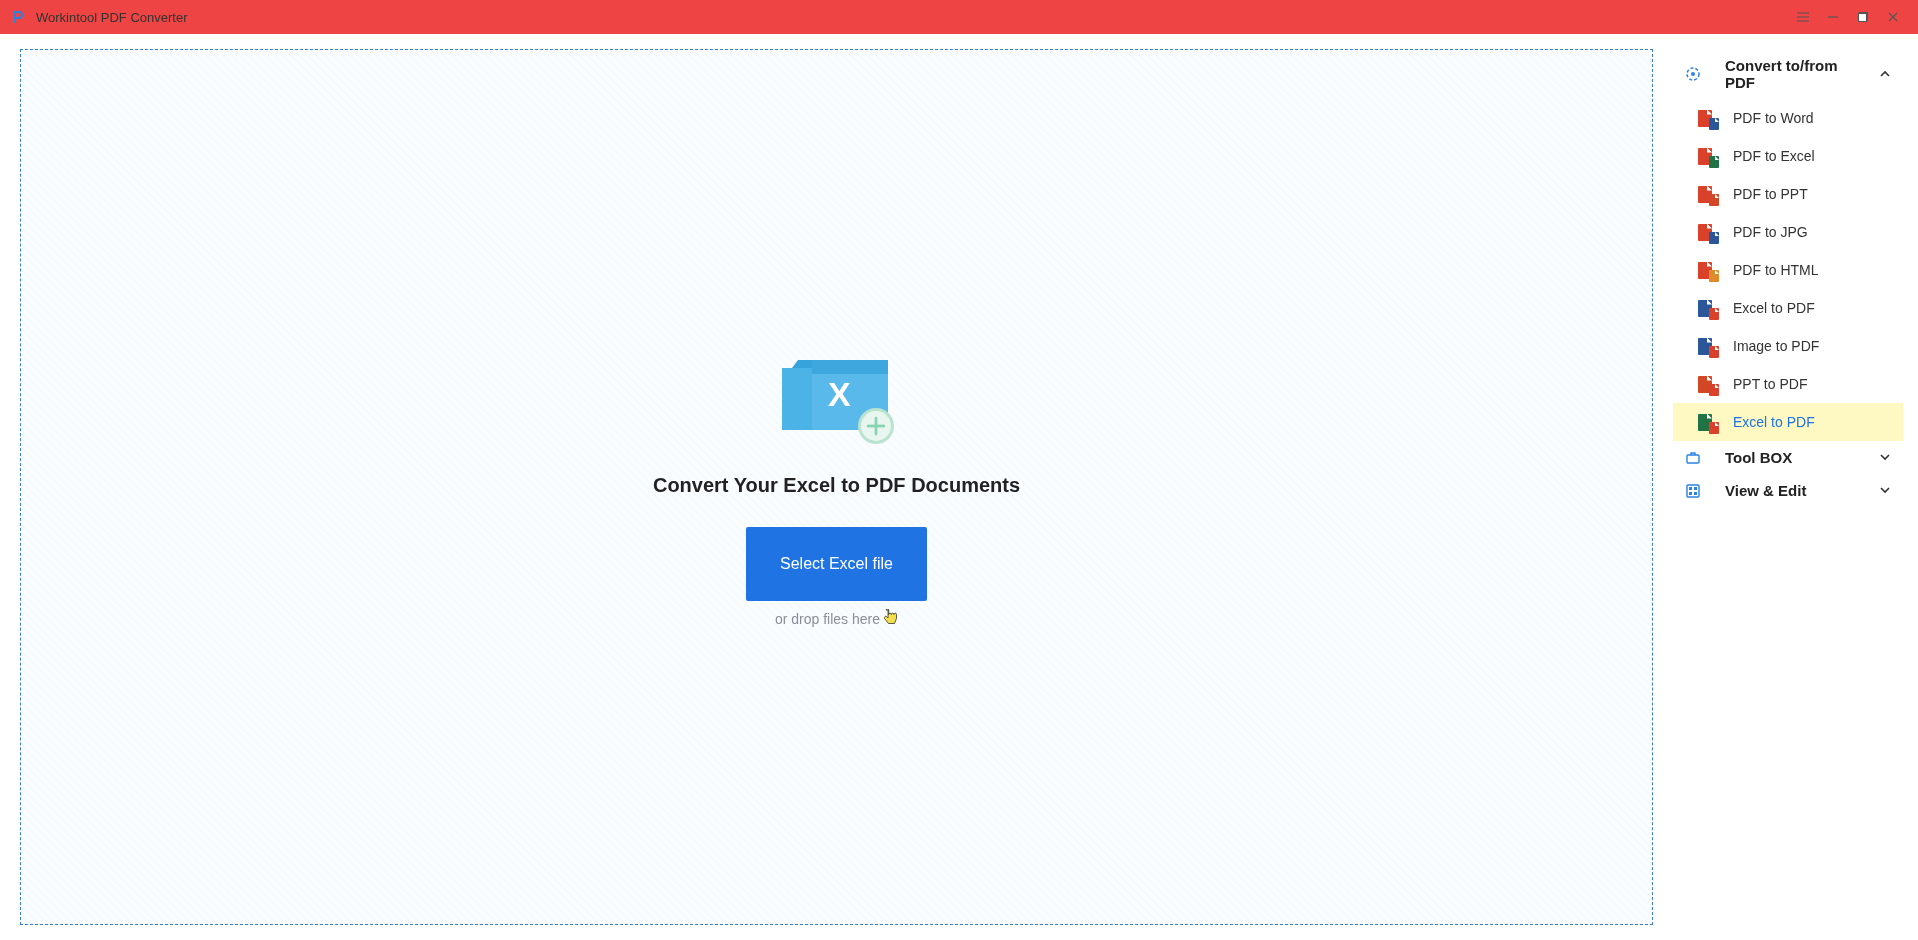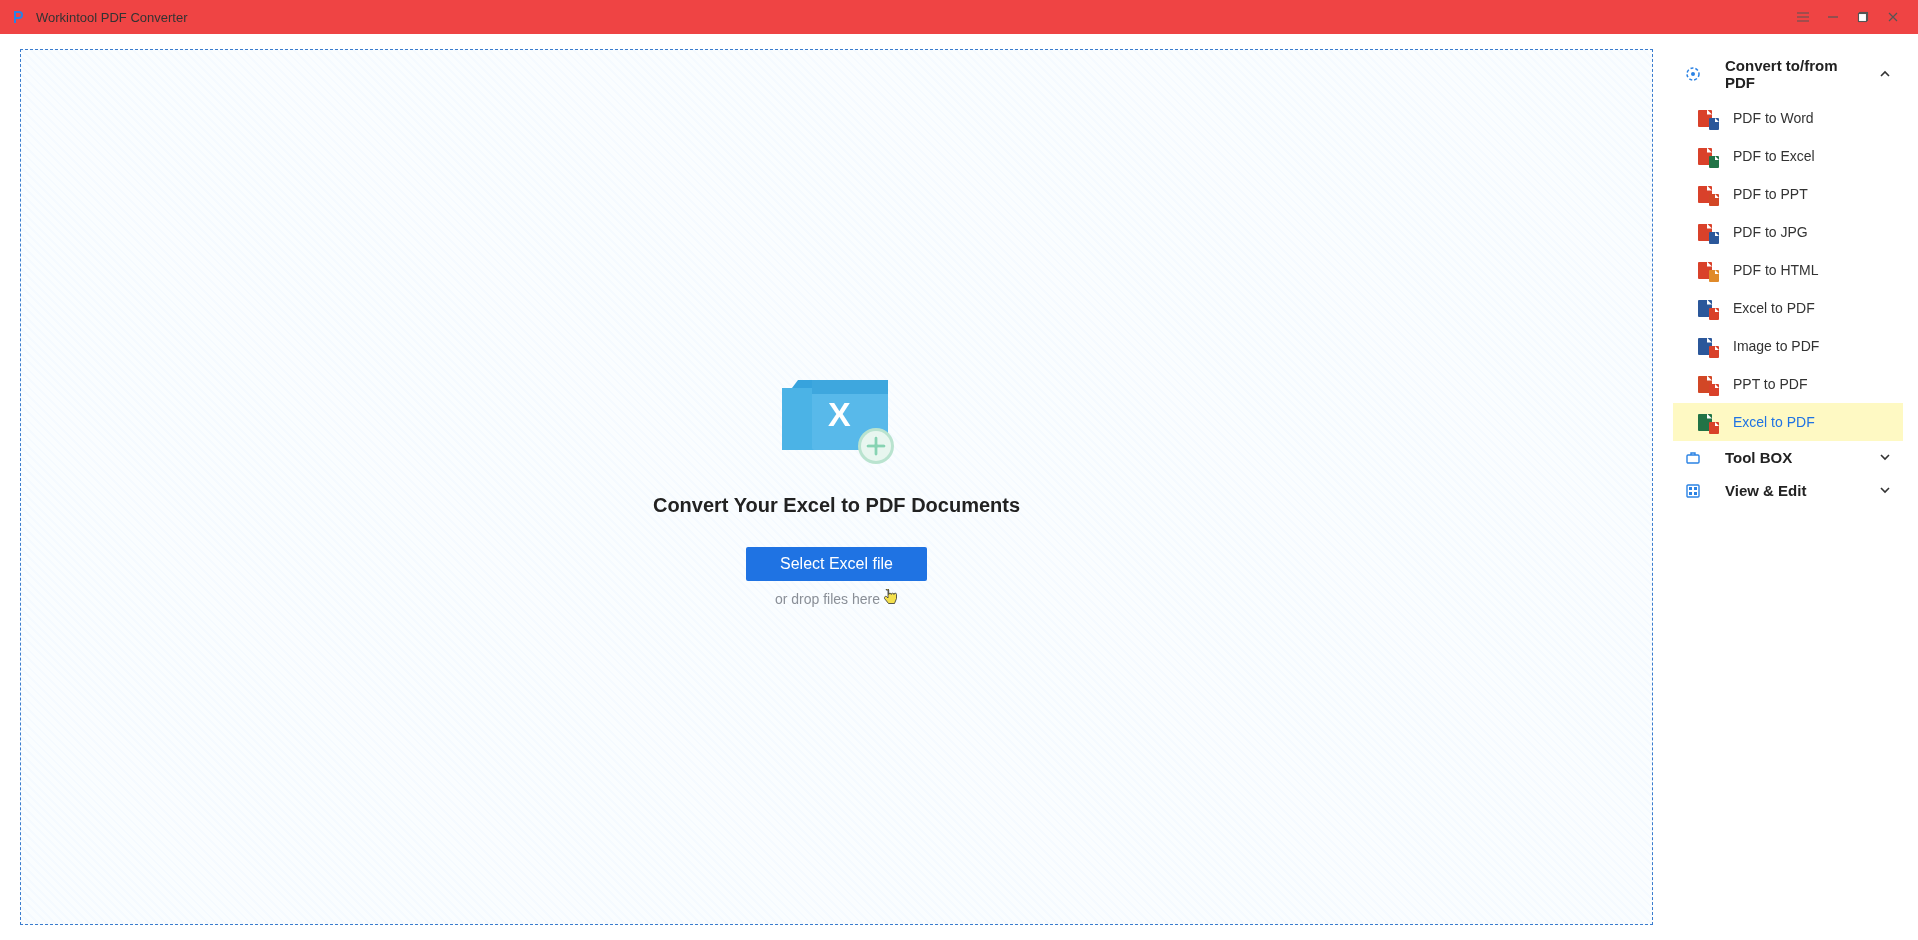--- a/index.html
+++ b/index.html
@@ -18,21 +18,21 @@
 
 .droparea {
   flex: 1;
   border: 1px dashed #3a7cce;
   background: repeating-linear-gradient(45deg, #f5faff 0, #f5faff 2px, #fafdff 2px, #fafdff 6px);
   display: flex; flex-direction: column; align-items: center; justify-content: center;
 }
 .folder-ill { position: relative; width: 130px; height: 100px; margin-bottom: 28px; }
 .heading { font-size: 20px; font-weight: 600; color: #222; margin-bottom: 30px; }
 .select-btn {
-  background: #1f73e3; color: #fff; font-size: 16px; padding: 8px 34px;
+  background: #1f73e3; color: #fff; font-size: 16px; padding: 28px 34px;
   border: none; cursor: pointer; border-radius: 2px;
 }
 .drop-hint { margin-top: 8px; color: #8a8f97; font-size: 14px; display: flex; align-items: center; gap: 4px; }
 
 
 .sidebar { width: 230px; display: flex; flex-direction: column; }
 .section-header {
   display: flex; align-items: center; padding: 8px 12px; font-size: 15px;
   font-weight: 600; color: #222; cursor: pointer; gap: 16px;
 }

